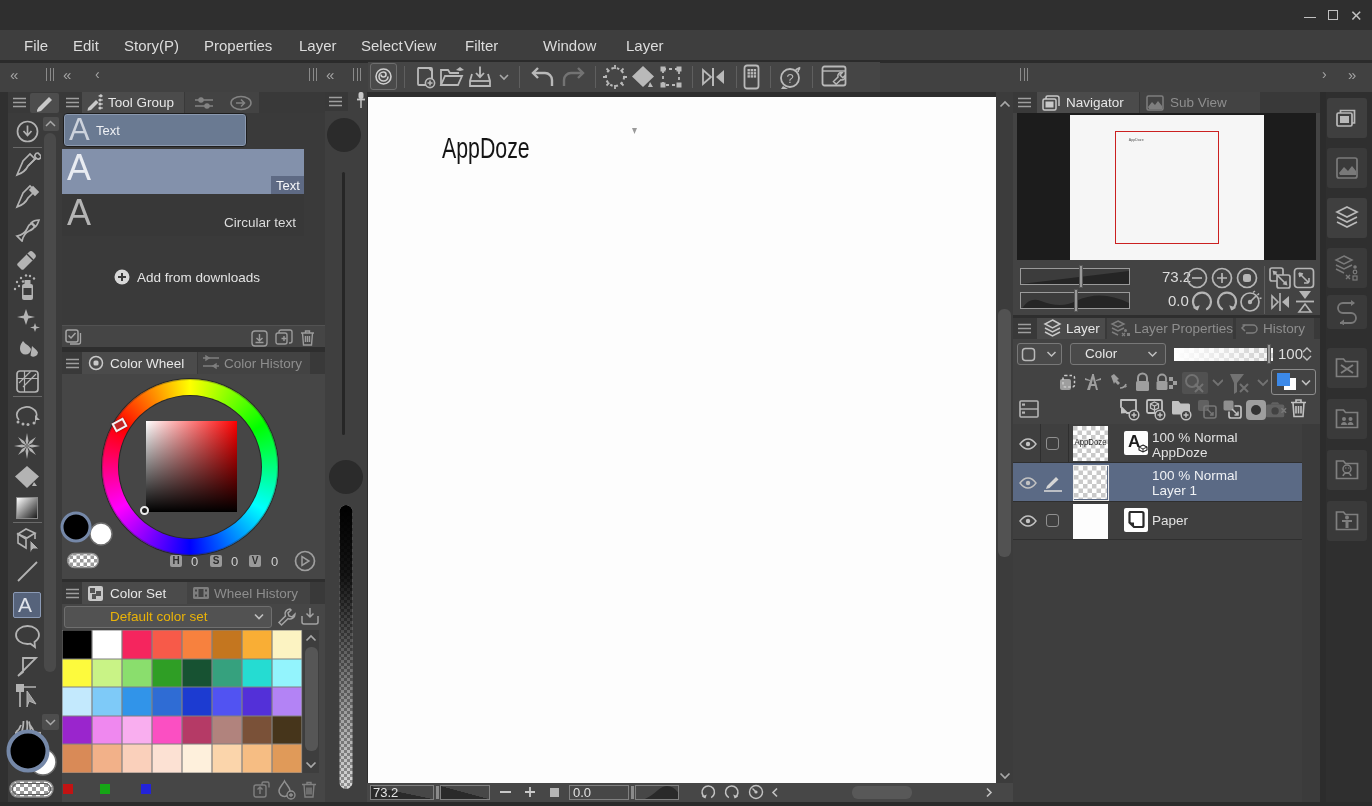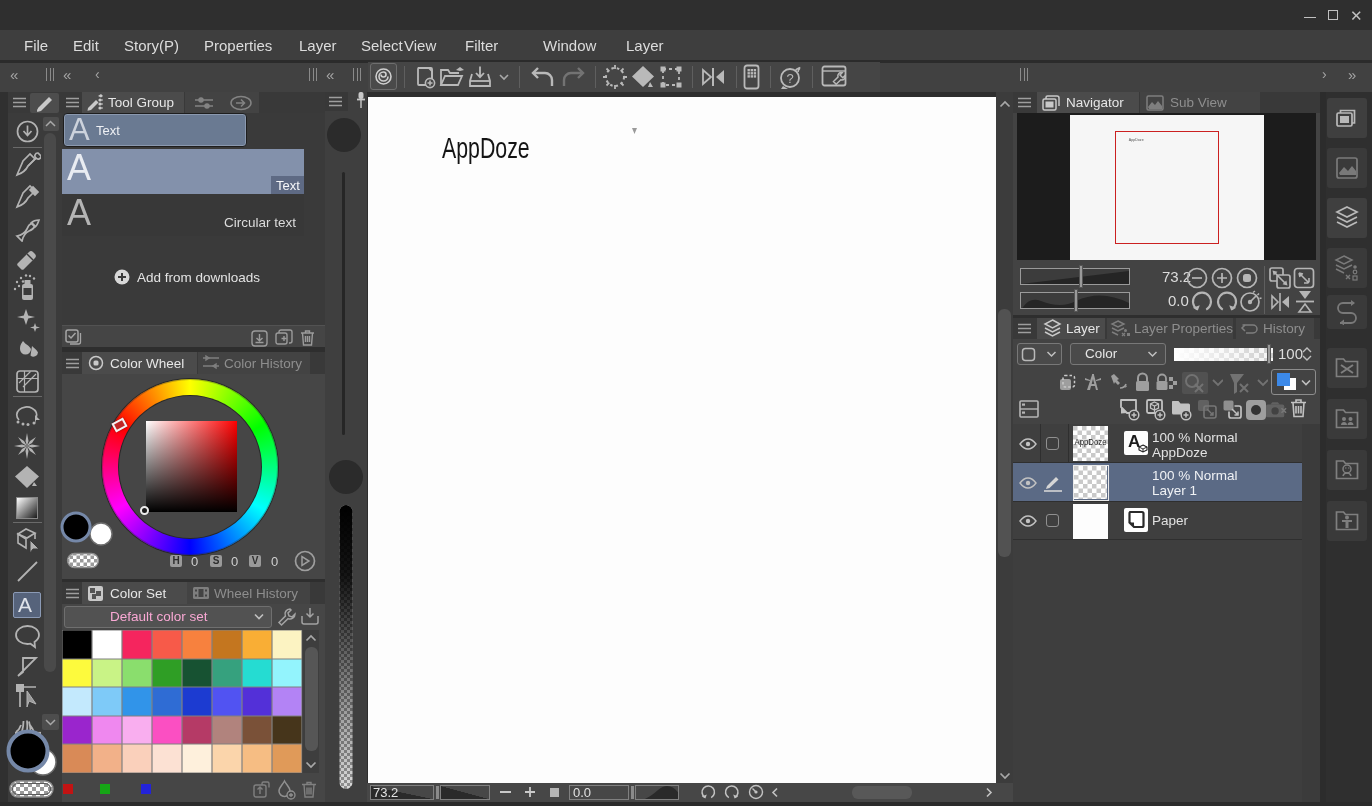--- a/index.html
+++ b/index.html
@@ -480,21 +480,21 @@
         <rect x="3" y="3.5" width="2" height="2"></rect>
         <rect x="3" y="8.5" width="2" height="2"></rect>
         <rect x="13" y="3.5" width="2" height="2"></rect>
         <rect x="13" y="8.5" width="2" height="2"></rect>
         <rect x="6.5" y="3" width="5" height="8"></rect>
       </g>
     </svg>
 <div class="abs" style="left:214px;top:586px;font-size:13.5px;color:#8e8e8e;">Wheel History</div>
 
 <div class="abs" style="left:64px;top:606px;width:208px;height:22px;background:#525252;border:1px solid #6f6f6f;border-radius:3px;"></div>
-<div class="abs" style="left:110px;top:609px;font-size:13.5px;color:#f9a8d4;">Default color set</div>
+<div class="abs" style="left:110px;top:609px;font-size:13.5px;color:#eab308;">Default color set</div>
 <svg class="abs" style="left:253px;top:613px;" width="12" height="8" viewBox="0 0 12 8">
       <path d="M2 1.5l4 4 4-4" fill="none" stroke="#c0c0c0" stroke-width="1.6"></path>
     </svg>
 <svg class="abs" style="left:277px;top:607px;" width="20" height="20" viewBox="0 0 20 20">
       <path d="M13 2a5 5 0 0 0-4.6 7L2 15.5 4.5 18 11 11.6A5 5 0 0 0 18 7l-3 3-3-1-1-3 3-3z" fill="none" stroke="#a3a3a3" stroke-width="1.5"></path>
     </svg>
 <svg class="abs" style="left:301px;top:607px;" width="18" height="19" viewBox="0 0 18 19">
       <g fill="none" stroke="#a3a3a3" stroke-width="1.5">
         <path d="M9 1v9M5.5 6.5L9 10l3.5-3.5"></path>
         <path d="M1 9v6a2 2 0 0 0 2 2h12a2 2 0 0 0 2-2V9"></path>

